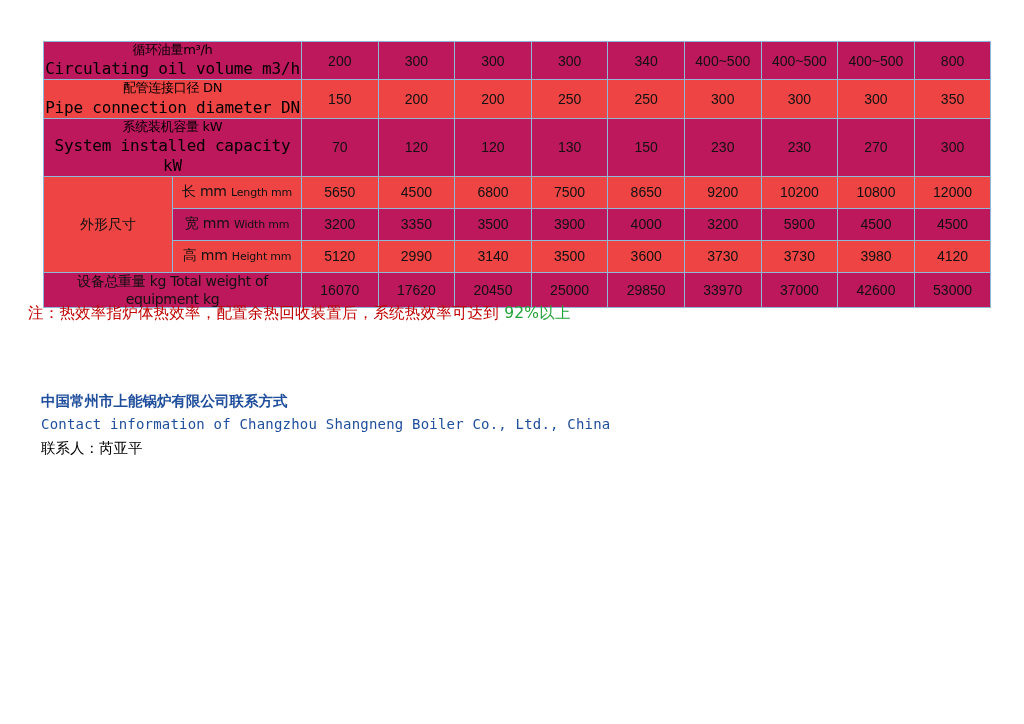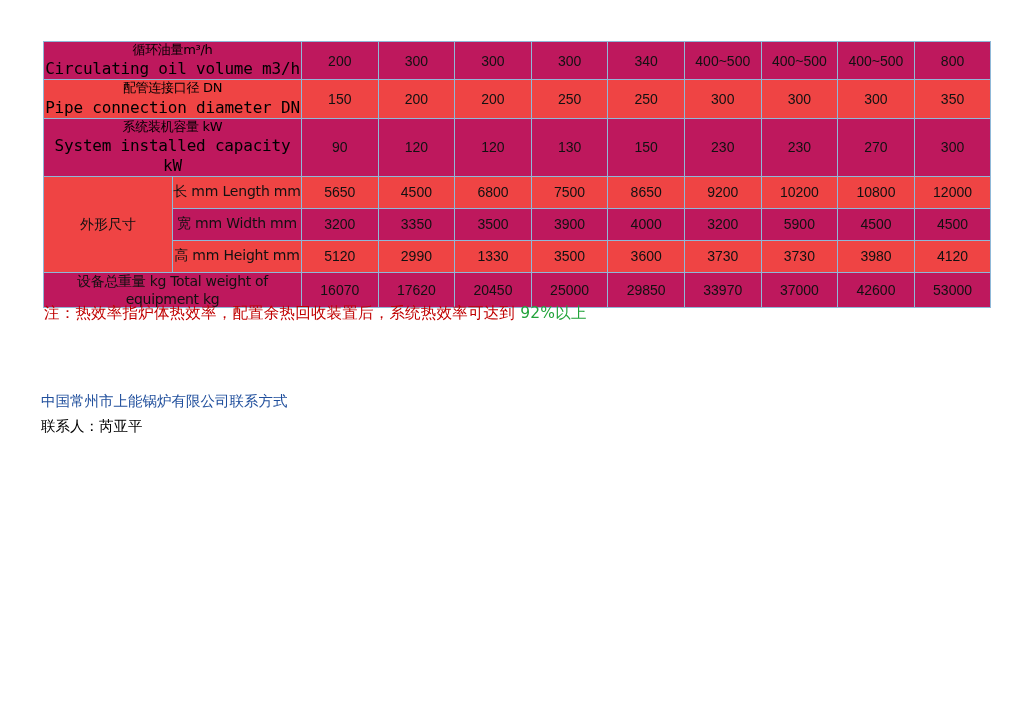--- a/index.html
+++ b/index.html
@@ -68,31 +68,31 @@
     font-size: 13px;
     line-height: 1.25;
     padding: 2px;
   }
   .dim-sub {
     width: 211px;
     font-family: "DejaVu Sans", sans-serif;
     font-size: 12px;
     letter-spacing: -0.2px;
   }
-  .dim-sub .en { font-size: 14px; }
+  .dim-sub .en { font-size: 11px; }
   .total-label {
     width: 257px;
     font-family: "DejaVu Sans", sans-serif;
     font-size: 12.5px;
     letter-spacing: -0.3px;
   }
 
   .note-zh {
     position: absolute;
-    left: 44px;
+    left: 28px;
     top: 303px;
     font-family: "DejaVu Sans", sans-serif;
     font-size: 15.5px;
     color: #c00000;
     letter-spacing: 0.2px;
   }
   .note-zh .green { color: #22a33a; }
   .note-en {
     position: absolute;
     left: 60px;
@@ -106,21 +106,21 @@
   .contact {
     position: absolute;
     left: 41px;
     top: 391px;
     line-height: 1.45;
   }
   .contact .c-zh {
     font-family: "DejaVu Sans", sans-serif;
     font-size: 14.5px;
     color: #1f4e9c;
-    font-weight: normal;
+    font-weight: bold;
     display: block;
   }
   .contact .c-en {
     font-family: "DejaVu Sans Mono", monospace;
     font-size: 14px;
     color: #1f4e9c;
     display: block;
     margin-top: 2px;
     letter-spacing: 0.2px;
   }
@@ -170,21 +170,21 @@
         <td class="val">300</td>
         <td class="val">300</td>
         <td class="val">350</td>
       </tr>
 
       <tr class="white">
         <td class="label-cell" colspan="2">
           <span class="label-zh">系统装机容量 kW</span>
           <span class="label-en">System installed capacity kW</span>
         </td>
-        <td class="val">90</td>
+        <td class="val">70</td>
         <td class="val">120</td>
         <td class="val">120</td>
         <td class="val">130</td>
         <td class="val">150</td>
         <td class="val">230</td>
         <td class="val">230</td>
         <td class="val">270</td>
         <td class="val">300</td>
       </tr>
 
@@ -221,21 +221,21 @@
         <td class="val">4500</td>
       </tr>
 
       <tr class="band">
         <td class="dim-sub">
           <span>高 mm</span>
           <span class="en">Height mm</span>
         </td>
         <td class="val">5120</td>
         <td class="val">2990</td>
-        <td class="val">1330</td>
+        <td class="val">3140</td>
         <td class="val">3500</td>
         <td class="val">3600</td>
         <td class="val">3730</td>
         <td class="val">3730</td>
         <td class="val">3980</td>
         <td class="val">4120</td>
       </tr>
 
       <tr class="white">
         <td class="total-label" colspan="2">
@@ -255,16 +255,17 @@
     </tbody>
   </table>
 
   <div class="note-zh">
     <span>注：热效率指炉体热效率，配置余热回收装置后，系统热效率可达到 </span><span class="green">92%</span><span class="green">以上</span>
   </div>
 
 
   <div class="contact">
     <span class="c-zh">中国常州市上能锅炉有限公司联系方式</span>
+    <span class="c-en">Contact information of Changzhou Shangneng Boiler Co., Ltd., China</span>
     <span class="c-person">联系人：芮亚平</span>
   </div>
 
 </div>
 
 </body></html>

